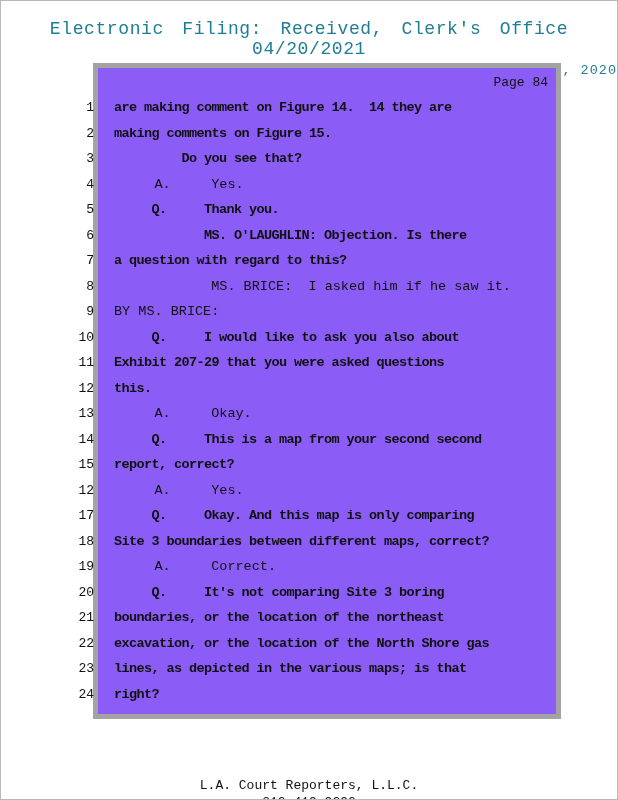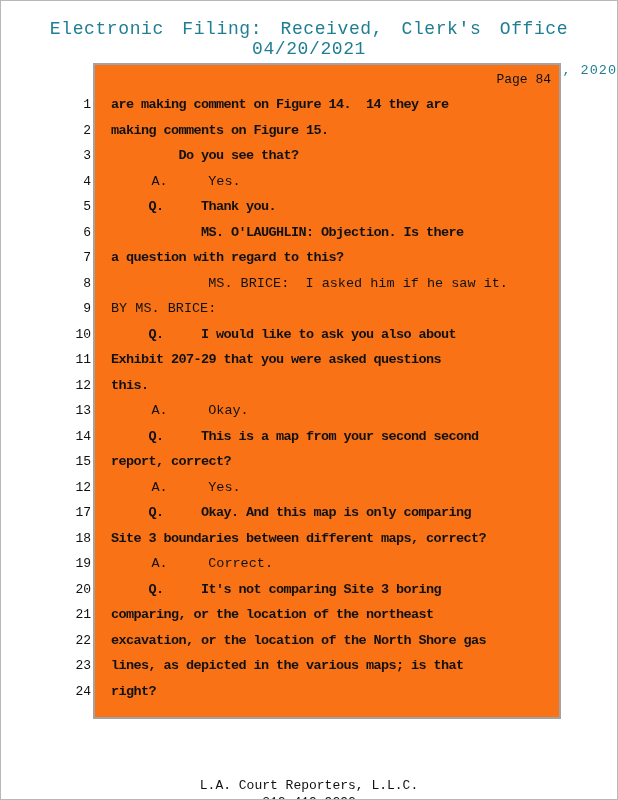--- a/index.html
+++ b/index.html
@@ -16,21 +16,21 @@
     font-size:18px;letter-spacing:0.6px;word-spacing:7px;
   }
   .hdr .date{
     margin-top:4px;
     font-family:"Liberation Mono","DejaVu Sans Mono",monospace;
     font-size:13.5px;letter-spacing:1px;text-align:right;
   }
   
   .sheet{
     position:absolute;left:92px;top:62px;width:468px;height:656px;
-    border:2px solid #a3a3a3;box-sizing:border-box;background:#f97316;
+    border:5px solid #a3a3a3;box-sizing:border-box;background:#8b5cf6;
   }
   .page-label{
     position:absolute;top:7px;right:8px;
     font-size:13px;white-space:pre;
   }
   .lines{position:absolute;top:27px;left:16px;right:4px;}
   .line{position:relative;height:25.5px;line-height:25.5px;font-size:13.5px;}
   .line .num{
     position:absolute;left:-58px;width:38px;text-align:right;
     font-weight:normal;letter-spacing:0;font-size:13px;color:#111;
@@ -129,21 +129,21 @@
         <div class="line">
           <span class="num">19</span>
           <span class="txt">     A.     Correct.</span>
         </div>
         <div class="line b">
           <span class="num">20</span>
           <span class="txt">     Q.     It's not comparing Site 3 boring</span>
         </div>
         <div class="line b">
           <span class="num">21</span>
-          <span class="txt">comparing, or the location of the northeast</span>
+          <span class="txt">boundaries, or the location of the northeast</span>
         </div>
         <div class="line b">
           <span class="num">22</span>
           <span class="txt">excavation, or the location of the North Shore gas</span>
         </div>
         <div class="line b">
           <span class="num">23</span>
           <span class="txt">lines, as depicted in the various maps; is that</span>
         </div>
         <div class="line b">

